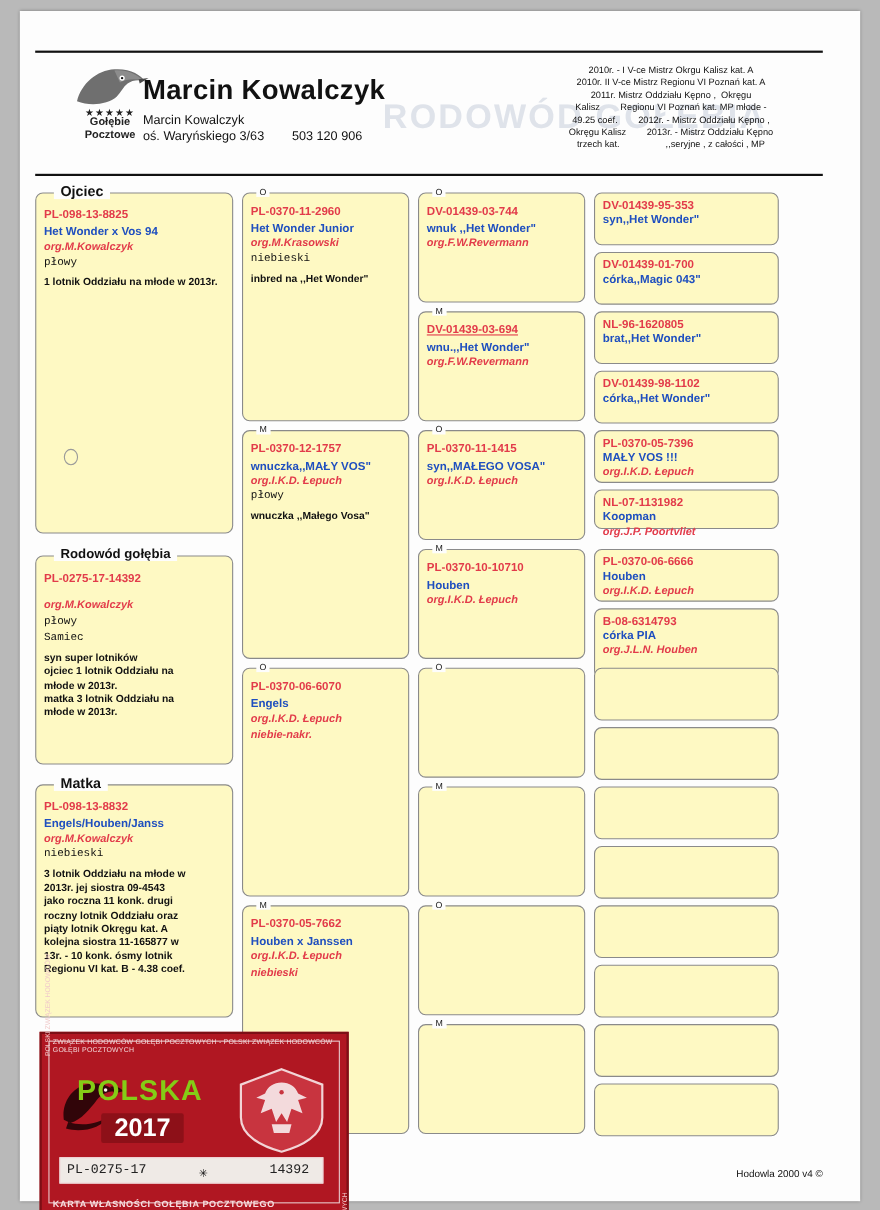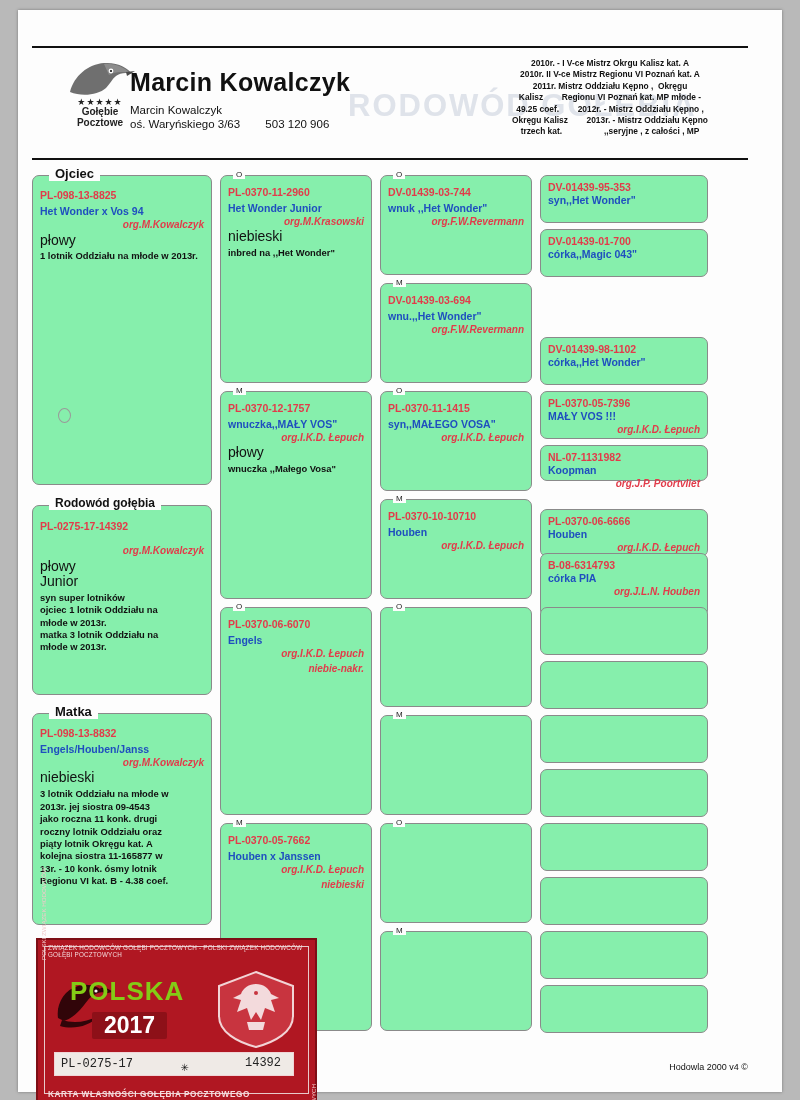--- a/index.html
+++ b/index.html
@@ -20,31 +20,31 @@
   .logo{position:absolute;left:38px;top:48px;width:88px;height:78px;text-align:center;}
   .logo svg{display:block;margin:0 auto;}
   .logo .stars{font-size:9px;letter-spacing:1px;color:#222;line-height:8px;}
   .logo .lname{font-size:10px;font-weight:bold;color:#222;line-height:11px;}
   .owner{position:absolute;left:112px;top:58px;}
   .owner .big{font-size:25px;font-weight:bold;color:#111;letter-spacing:.3px;}
   .owner .l2{font-size:11.5px;color:#111;margin-top:7px;}
   .owner .l3{font-size:11.5px;color:#111;margin-top:2px;}
   .owner .l3 .tel{display:inline-block;margin-left:22px;}
   .achieve{position:absolute;left:452px;top:48px;width:280px;font-size:8.4px;color:#111;line-height:11.4px;text-align:center;}
-  .achieve div{white-space:pre;font-weight:bold;}
+  .achieve div{white-space:pre;}
   .watermark{position:absolute;left:330px;top:78px;font-size:31px;font-weight:bold;color:#dfe3ea;letter-spacing:2px;}
 
   
-  .box{position:absolute;border:1px solid #8a8a8a;border-radius:7px;background:#86efac;box-sizing:border-box;padding:5px 7px;}
+  .box{position:absolute;border:1px solid #8a8a8a;border-radius:7px;background:#fef9c3;box-sizing:border-box;padding:5px 7px;}
   .tag{position:absolute;font-size:8px;color:#222;background:#fdfdfd;padding:0 3px;top:-6px;left:12px;}
   .legend{position:absolute;font-size:13px;font-weight:bold;color:#111;background:#fdfdfd;padding:0 6px;top:-10px;left:16px;}
   .r{color:#e23b4a;font-weight:bold;font-size:10.5px;line-height:13px;}
   .b{color:#1f4fbf;font-weight:bold;font-size:10.5px;line-height:13px;}
-  .i{color:#e23b4a;font-style:italic;font-weight:bold;font-size:10px;line-height:13px;text-align:right;}
-  .k{color:#111;font-size:14px;line-height:12.4px;}
+  .i{color:#e23b4a;font-style:italic;font-weight:bold;font-size:10px;line-height:13px;}
+  .k{color:#111;font-size:10px;line-height:12.4px;font-family:Liberation Mono, monospace;}
   .kb{color:#111;font-size:9.4px;font-weight:bold;line-height:12.4px;}
   .sp{height:3px;}
 
   
   .ring-hole{position:absolute;left:40px;top:398px;width:11px;height:13px;border:1px solid #9a9a9a;border-radius:50%;}
 
   
   .stamp{position:absolute;left:18px;top:928px;width:277px;height:160px;background:#b01722;border:2px solid #7d0f16;}
   .stamp .inner{position:absolute;left:6px;top:6px;right:6px;bottom:6px;border:1px solid #e8c9cb;}
   .stamp .topline{position:absolute;left:10px;top:4px;font-size:6.3px;color:#f3d7d9;letter-spacing:.2px;}
@@ -113,21 +113,21 @@
     <div class="kb" style="margin-top:4px;">1 lotnik Oddziału na młode w 2013r.</div>
   </div>
 
   <div class="ring-hole"></div>
   <div class="box" style="left:14px;top:495px;width:180px;height:190px;">
     <div class="legend" style="font-size:12px;">Rodowód gołębia</div>
     <div class="r" style="margin-top:9px;">PL-0275-17-14392</div>
     <div style="height:11px;"></div>
     <div class="i">org.M.Kowalczyk</div>
     <div class="k" style="margin-top:3px;">płowy</div>
-    <div class="k" style="margin-top:3px;">Junior</div>
+    <div class="k" style="margin-top:3px;">Samiec</div>
     <div class="kb" style="margin-top:4px;">syn super lotników</div>
     <div class="kb">ojciec 1 lotnik Oddziału na</div>
     <div class="kb">młode w 2013r.</div>
     <div class="kb">matka 3 lotnik Oddziału na</div>
     <div class="kb">młode w 2013r.</div>
   </div>
 
   <div class="box" style="left:14px;top:703px;width:180px;height:212px;">
     <div class="legend">Matka</div>
     <div class="r" style="margin-top:8px;">PL-098-13-8832</div>
@@ -185,21 +185,21 @@
 
   <div class="box" style="left:362px;top:165px;width:152px;height:100px;">
     <div class="tag">O</div>
     <div class="r" style="margin-top:5px;">DV-01439-03-744</div>
     <div class="sp"></div>
     <div class="b">wnuk ,,Het Wonder"</div>
     <div class="i">org.F.W.Revermann</div>
   </div>
   <div class="box" style="left:362px;top:273px;width:152px;height:100px;">
     <div class="tag">M</div>
-    <div class="r" style="margin-top:5px;">DV-01439-03-694</div>
+    <div class="r" style="margin-top:5px;text-decoration:underline;">DV-01439-03-694</div>
     <div class="sp"></div>
     <div class="b">wnu.,,Het Wonder"</div>
     <div class="i">org.F.W.Revermann</div>
   </div>
   <div class="box" style="left:362px;top:381px;width:152px;height:100px;">
     <div class="tag">O</div>
     <div class="r" style="margin-top:5px;">PL-0370-11-1415</div>
     <div class="sp"></div>
     <div class="b">syn,,MAŁEGO VOSA"</div>
     <div class="i">org.I.K.D. Łepuch</div>
@@ -237,38 +237,43 @@
   </div>
 
   <div class="box" style="left:522px;top:165px;width:168px;height:48px;">
     <div class="r">DV-01439-95-353</div>
     <div class="b">syn,,Het Wonder"</div>
     <div class="i"></div>
   </div>
   <div class="box" style="left:522px;top:219px;width:168px;height:48px;">
     <div class="r">DV-01439-01-700</div>
     <div class="b">córka,,Magic 043"</div>
+    <div class="i"></div>
+  </div>
+  <div class="box" style="left:522px;top:273px;width:168px;height:48px;">
+    <div class="r">NL-96-1620805</div>
+    <div class="b">brat,,Het Wonder"</div>
     <div class="i"></div>
   </div>
   <div class="box" style="left:522px;top:327px;width:168px;height:48px;">
     <div class="r">DV-01439-98-1102</div>
     <div class="b">córka,,Het Wonder"</div>
     <div class="i"></div>
   </div>
   <div class="box" style="left:522px;top:381px;width:168px;height:48px;">
     <div class="r">PL-0370-05-7396</div>
     <div class="b">MAŁY VOS !!!</div>
     <div class="i">org.I.K.D. Łepuch</div>
   </div>
   <div class="box" style="left:522px;top:435px;width:168px;height:36px;">
     <div class="r">NL-07-1131982</div>
     <div class="b">Koopman</div>
     <div class="i">org.J.P. Poortvliet</div>
   </div>
-  <div class="box" style="left:522px;top:499px;width:168px;height:48px;">
+  <div class="box" style="left:522px;top:489px;width:168px;height:48px;">
     <div class="r">PL-0370-06-6666</div>
     <div class="b">Houben</div>
     <div class="i">org.I.K.D. Łepuch</div>
   </div>
   <div class="box" style="left:522px;top:543px;width:168px;height:64px;">
     <div class="r">B-08-6314793</div>
     <div class="b">córka PIA</div>
     <div class="i">org.J.L.N. Houben</div>
   </div>
   <div class="box" style="left:522px;top:597px;width:168px;height:48px;">

